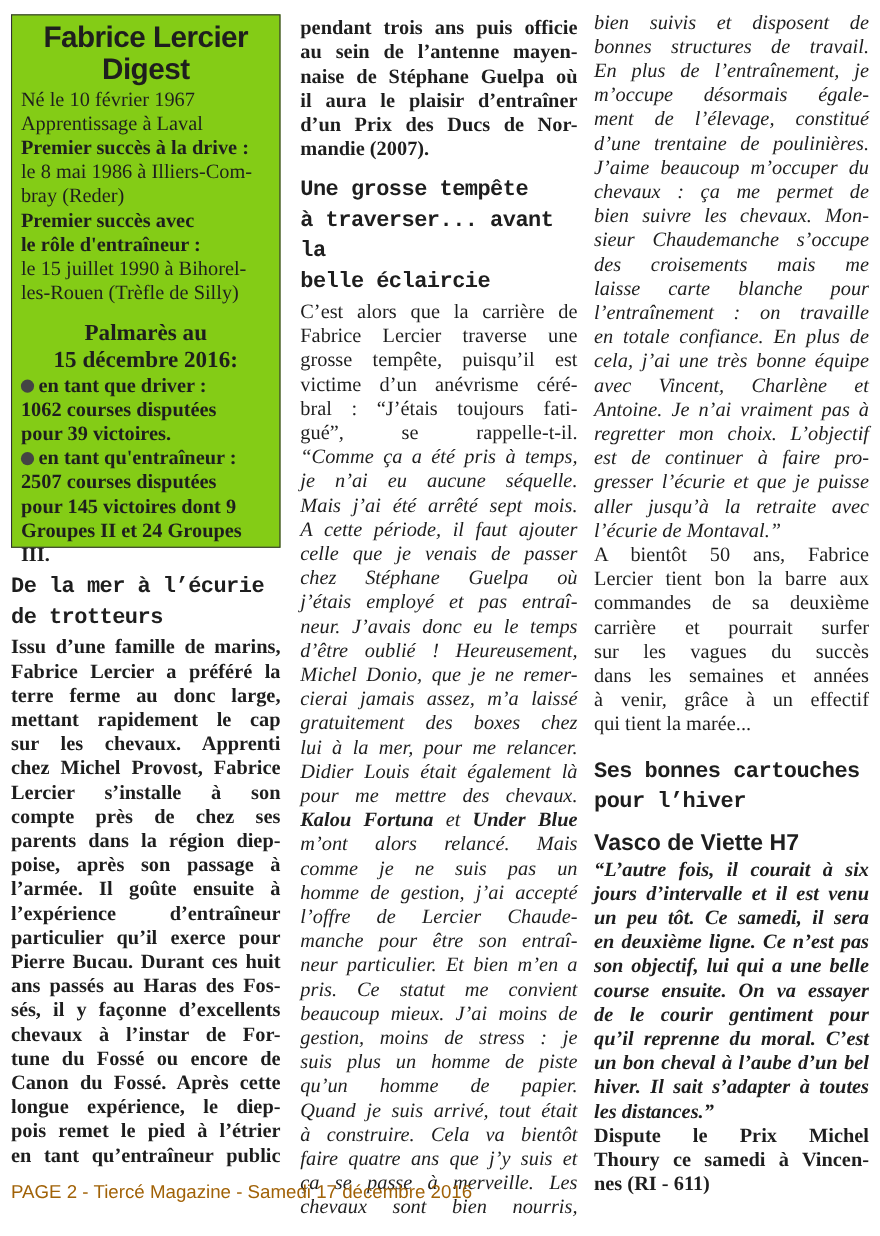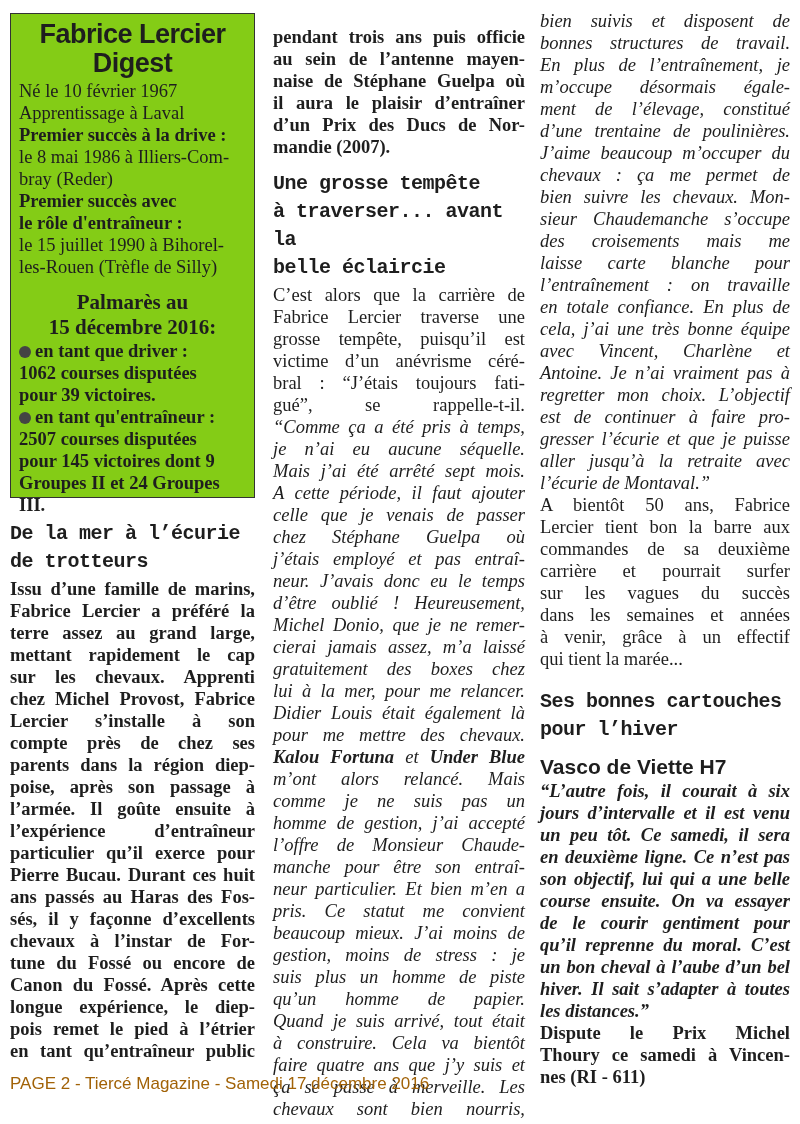--- a/index.html
+++ b/index.html
@@ -49,21 +49,21 @@
         <div class="dline b"><span>2507 courses disputées</span></div>
         <div class="dline b"><span>pour 145 victoires dont 9</span></div>
         <div class="dline b"><span>Groupes II et 24 Groupes</span></div>
         <div class="dline b"><span>III.</span></div>
       </div>
   </div>
   <h2 style="margin-top:22px"><span>De la mer à l’écurie</span><br><span>de trotteurs</span></h2>
   <div id="s1-lines" style="margin-top:2px">
       <div class="t b"><span>Issu d’une famille de marins,</span></div>
       <div class="t b"><span>Fabrice Lercier a préféré la</span></div>
-      <div class="t b"><span>terre assez au grand large,</span></div>
+      <div class="t b"><span>terre ferme au donc large,</span></div>
       <div class="t b"><span>mettant rapidement le cap</span></div>
       <div class="t b"><span>sur les chevaux. Apprenti</span></div>
       <div class="t b"><span>chez Michel Provost, Fabrice</span></div>
       <div class="t b"><span>Lercier s’installe à son</span></div>
       <div class="t b"><span>compte près de chez ses</span></div>
       <div class="t b"><span>parents dans la région diep-</span></div>
       <div class="t b"><span>poise, après son passage à</span></div>
       <div class="t b"><span>l’armée. Il goûte ensuite à</span></div>
       <div class="t b"><span>l’expérience d’entraîneur</span></div>
       <div class="t b"><span>particulier qu’il exerce pour</span></div>
@@ -73,21 +73,21 @@
       <div class="t b"><span>chevaux à l’instar de </span><span style="font-weight: bold;">For-</span></div>
       <div class="t b"><span style="font-weight: bold;">tune du Fossé</span><span> ou encore de</span></div>
       <div class="t b"><span style="font-weight: bold;">Canon du Fossé</span><span>. Après cette</span></div>
       <div class="t b"><span>longue expérience, le diep-</span></div>
       <div class="t b"><span>pois remet le pied à l’étrier</span></div>
       <div class="t b"><span>en tant qu’entraîneur public</span></div>
     </div>
 </div>
 
 <div class="col c2">
-  <div id="c2-top" style="margin-top:26px">
+  <div id="c2-top" style="margin-top:15px">
       <div class="t b"><span>pendant trois ans puis officie</span></div>
       <div class="t b"><span>au sein de l’antenne mayen-</span></div>
       <div class="t b"><span>naise de Stéphane Guelpa où</span></div>
       <div class="t b"><span>il aura le plaisir d’entraîner</span></div>
       <div class="t b"><span>d’un Prix des Ducs de Nor-</span></div>
       <div class="t b last"><span>mandie (2007).</span></div>
     </div>
   <h2 style="margin-top:12px"><span>Une grosse tempête</span><br><span>à traverser... avant la</span><br><span>belle éclaircie</span></h2>
   <div id="c2-lines" style="margin-top:2px">
       <div class="t"><span>C’est alors que la carrière de</span></div>
@@ -108,21 +108,21 @@
       <div class="t i"><span>Michel Donio, que je ne remer-</span></div>
       <div class="t i"><span>cierai jamais assez, m’a laissé</span></div>
       <div class="t i"><span>gratuitement des boxes chez</span></div>
       <div class="t i"><span>lui à la mer, pour me relancer.</span></div>
       <div class="t i"><span>Didier Louis était également là</span></div>
       <div class="t i"><span>pour me mettre des chevaux.</span></div>
       <div class="t i"><span style="font-weight: bold;">Kalou Fortuna</span><span> et </span><span style="font-weight: bold;">Under Blue</span></div>
       <div class="t i"><span>m’ont alors relancé. Mais</span></div>
       <div class="t i"><span>comme je ne suis pas un</span></div>
       <div class="t i"><span>homme de gestion, j’ai accepté</span></div>
-      <div class="t i"><span>l’offre de Monsieur Chaude-</span></div>
+      <div class="t i"><span>l’offre de Lercier Chaude-</span></div>
       <div class="t i"><span>manche pour être son entraî-</span></div>
       <div class="t i"><span>neur particulier. Et bien m’en a</span></div>
       <div class="t i"><span>pris. Ce statut me convient</span></div>
       <div class="t i"><span>beaucoup mieux. J’ai moins de</span></div>
       <div class="t i"><span>gestion, moins de stress : je</span></div>
       <div class="t i"><span>suis plus un homme de piste</span></div>
       <div class="t i"><span>qu’un homme de papier.</span></div>
       <div class="t i"><span>Quand je suis arrivé, tout était</span></div>
       <div class="t i"><span>à construire. Cela va bientôt</span></div>
       <div class="t i"><span>faire quatre ans que j’y suis et</span></div>

